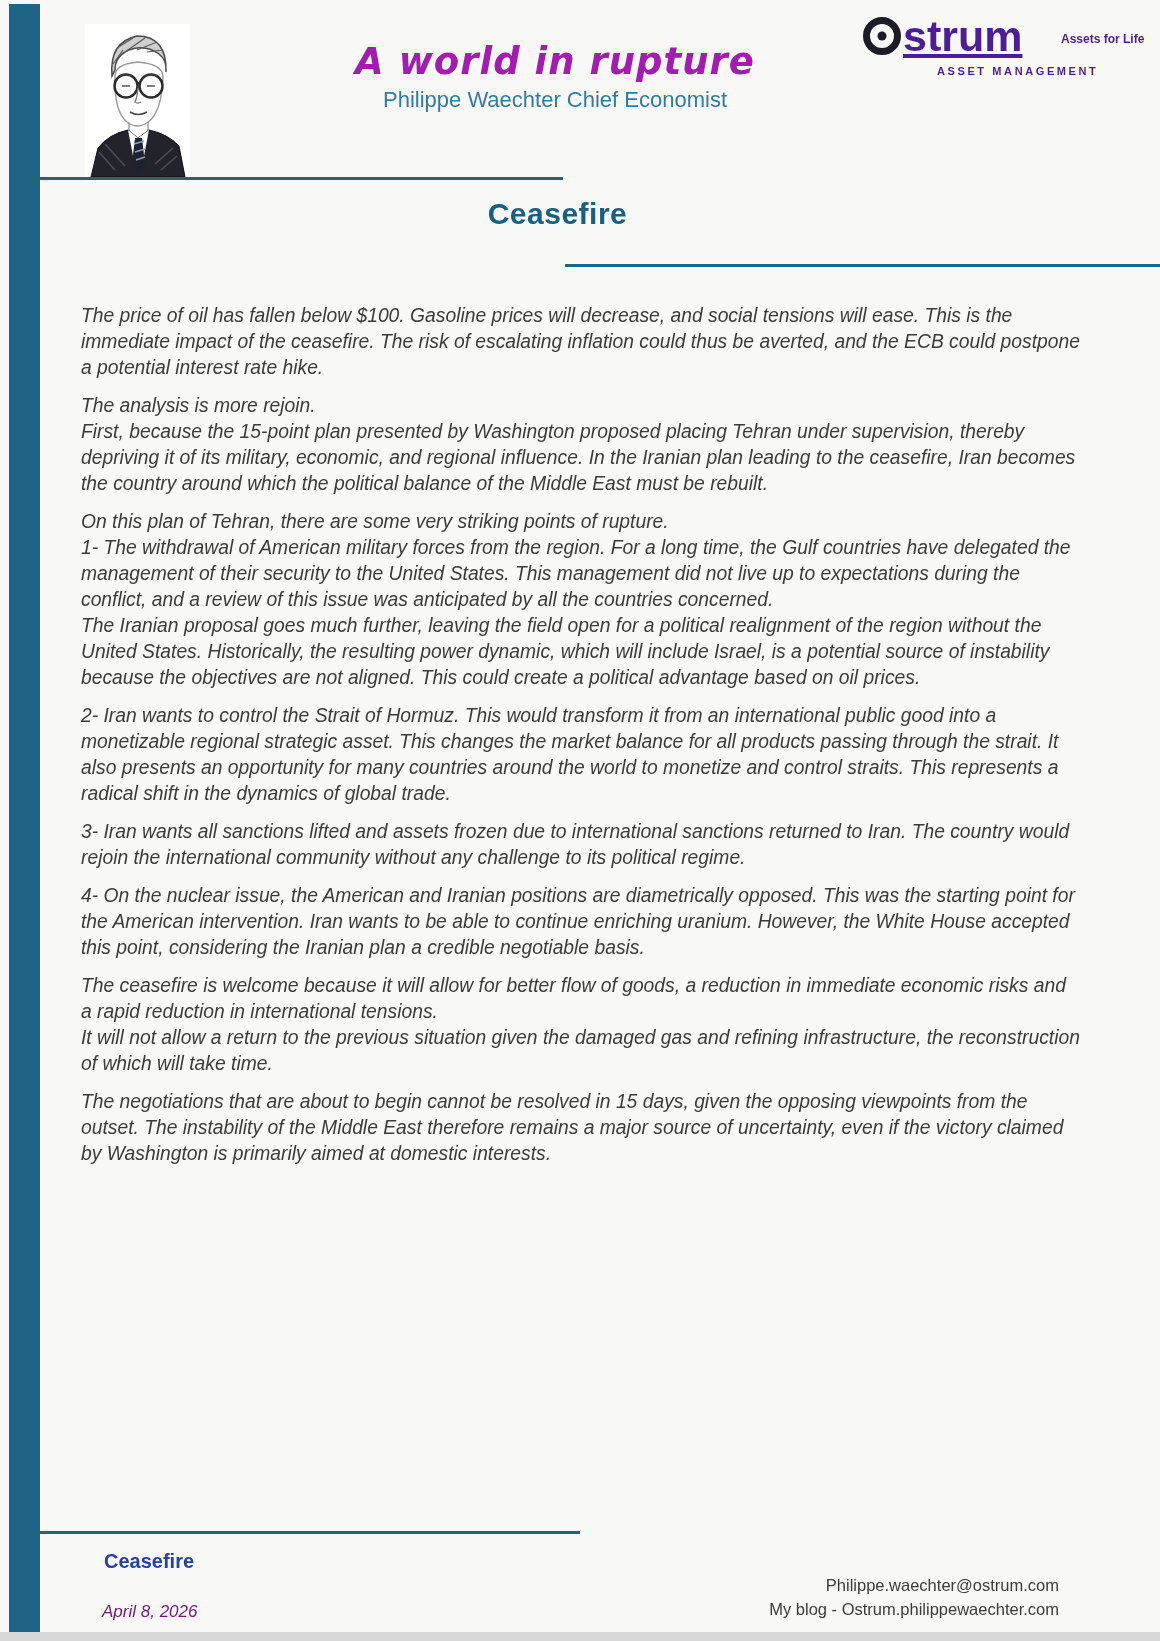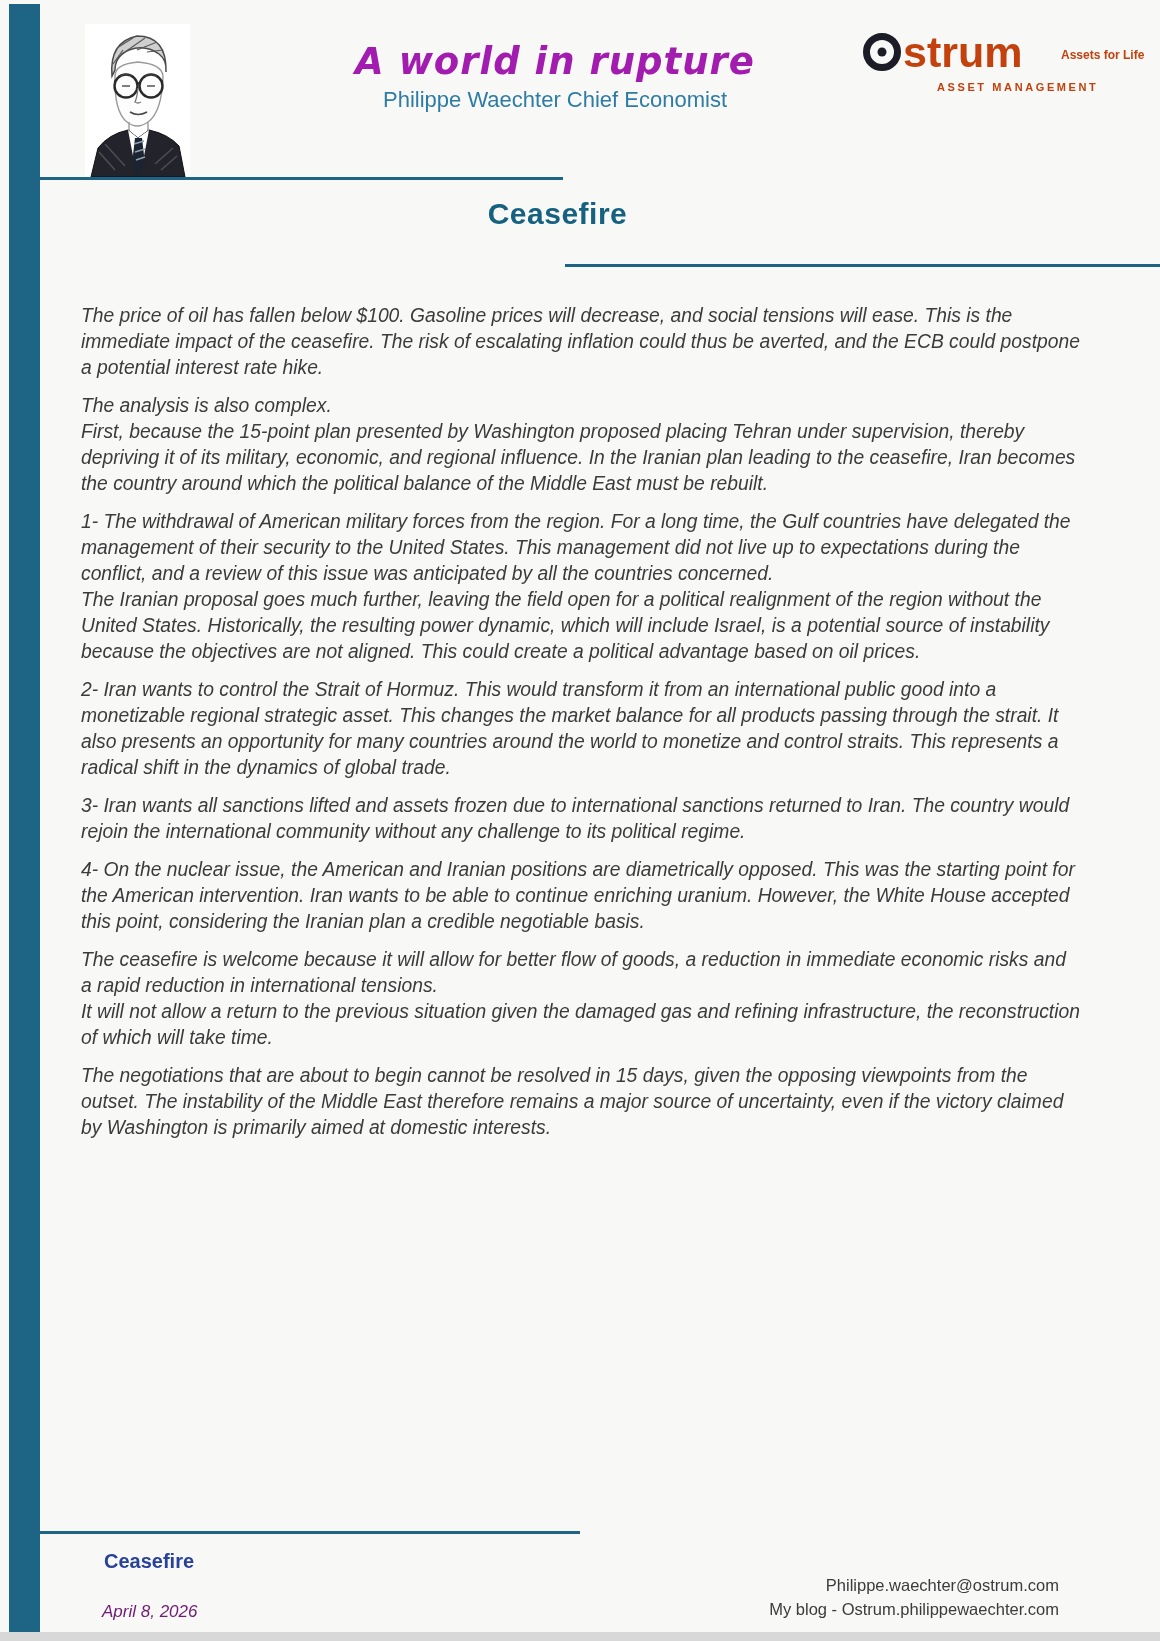--- a/index.html
+++ b/index.html
@@ -15,21 +15,21 @@
   
   .portrait{position:absolute;left:85px;top:24px;width:105px;height:153px;background:#ffffff;}
   .portrait svg{display:block;width:100%;height:100%;}
   .header-center{position:absolute;left:290px;top:40px;width:530px;text-align:center;}
   .newsletter-title{
     font-family:"DejaVu Sans",sans-serif;font-weight:700;font-style:italic;
     font-size:37px;color:#a21caf;letter-spacing:1px;
   }
   .newsletter-subtitle{margin-top:4px;font-size:22px;color:#2e7ca4;}
 
-  .logo{position:absolute;left:863px;top:33px;width:270px;height:70px;color:#c2410c;}
+  .logo{position:absolute;left:863px;top:17px;width:270px;height:70px;color:#4c1d95;text-decoration:underline;}
   .logo-row{display:flex;align-items:center;}
   .logo-o{width:24px;height:24px;border:7px solid #1c1c26;border-radius:50%;position:relative;display:inline-block;}
   .logo-dot{width:9px;height:9px;background:#1c1c26;border-radius:50%;position:absolute;top:50%;left:50%;transform:translate(-50%,-50%);}
   .logo-text{font-size:43px;font-weight:600;letter-spacing:0px;line-height:38px;margin-left:2px;}
   .logo-sub{position:absolute;left:74px;top:48px;font-size:11px;font-weight:600;letter-spacing:2.6px;}
   .logo-tagline{position:absolute;left:198px;top:15px;font-size:12px;font-weight:700;white-space:nowrap;}
 
   .rule{position:absolute;height:3px;background:#1e6484;}
   .rule-header{left:40px;top:177px;width:523px;}
   .rule-title{left:565px;top:264px;width:595px;}
@@ -112,24 +112,25 @@
   <div class="rule rule-header"></div>
 
   <div class="article-title">Ceasefire</div>
   <div class="rule rule-title"></div>
 
   <div class="article-body">
     <div class="para">
       <p>The price of oil has fallen below $100. Gasoline prices will decrease, and social tensions will ease. This is the immediate impact of the ceasefire. The risk of escalating inflation could thus be averted, and the ECB could postpone a potential interest rate hike.</p>
     </div>
     <div class="para">
-      <p>The analysis is also complex.</p>
+      <p>The analysis is more rejoin.</p>
       <p>First, because the 15-point plan presented by Washington proposed placing Tehran under supervision, thereby depriving it of its military, economic, and regional influence. In the Iranian plan leading to the ceasefire, Iran becomes the country around which the political balance of the Middle East must be rebuilt.</p>
     </div>
     <div class="para">
+      <p>On this plan of Tehran, there are some very striking points of rupture.</p>
       <p>1- The withdrawal of American military forces from the region. For a long time, the Gulf countries have delegated the management of their security to the United States. This management did not live up to expectations during the conflict, and a review of this issue was anticipated by all the countries concerned.</p>
       <p>The Iranian proposal goes much further, leaving the field open for a political realignment of the region without the United States. Historically, the resulting power dynamic, which will include Israel, is a potential source of instability because the objectives are not aligned. This could create a political advantage based on oil prices.</p>
     </div>
     <div class="para">
       <p>2- Iran wants to control the Strait of Hormuz. This would transform it from an international public good into a monetizable regional strategic asset. This changes the market balance for all products passing through the strait. It also presents an opportunity for many countries around the world to monetize and control straits. This represents a radical shift in the dynamics of global trade.</p>
     </div>
     <div class="para">
       <p>3- Iran wants all sanctions lifted and assets frozen due to international sanctions returned to Iran. The country would rejoin the international community without any challenge to its political regime.</p>
     </div>
     <div class="para">

